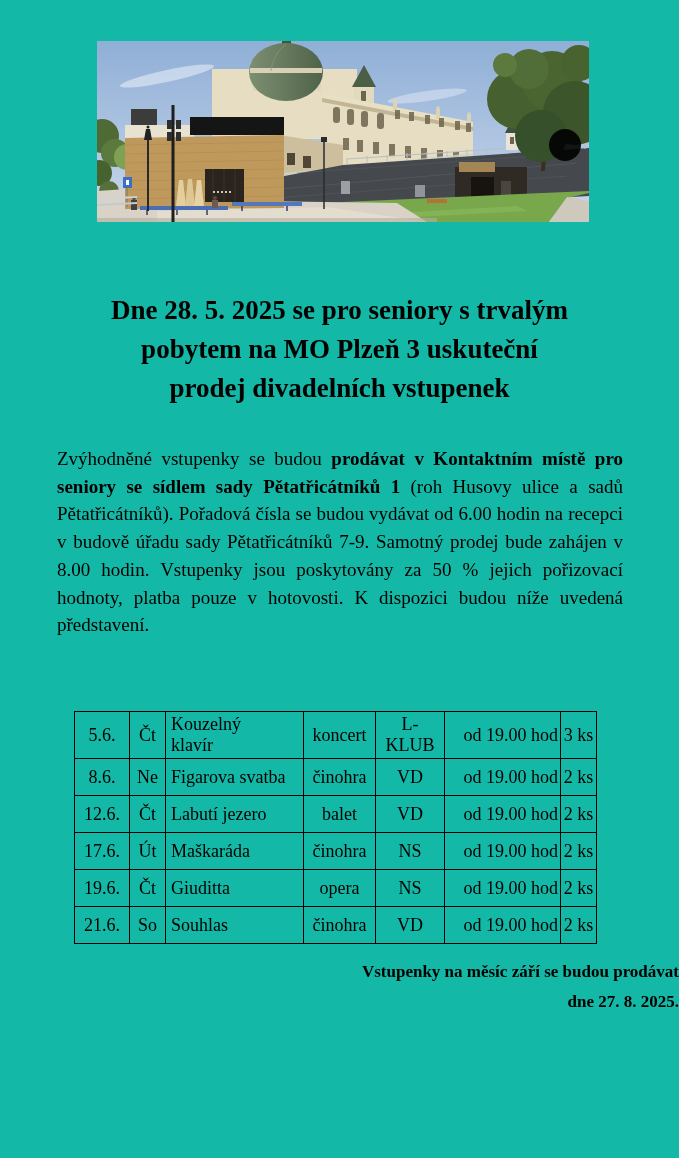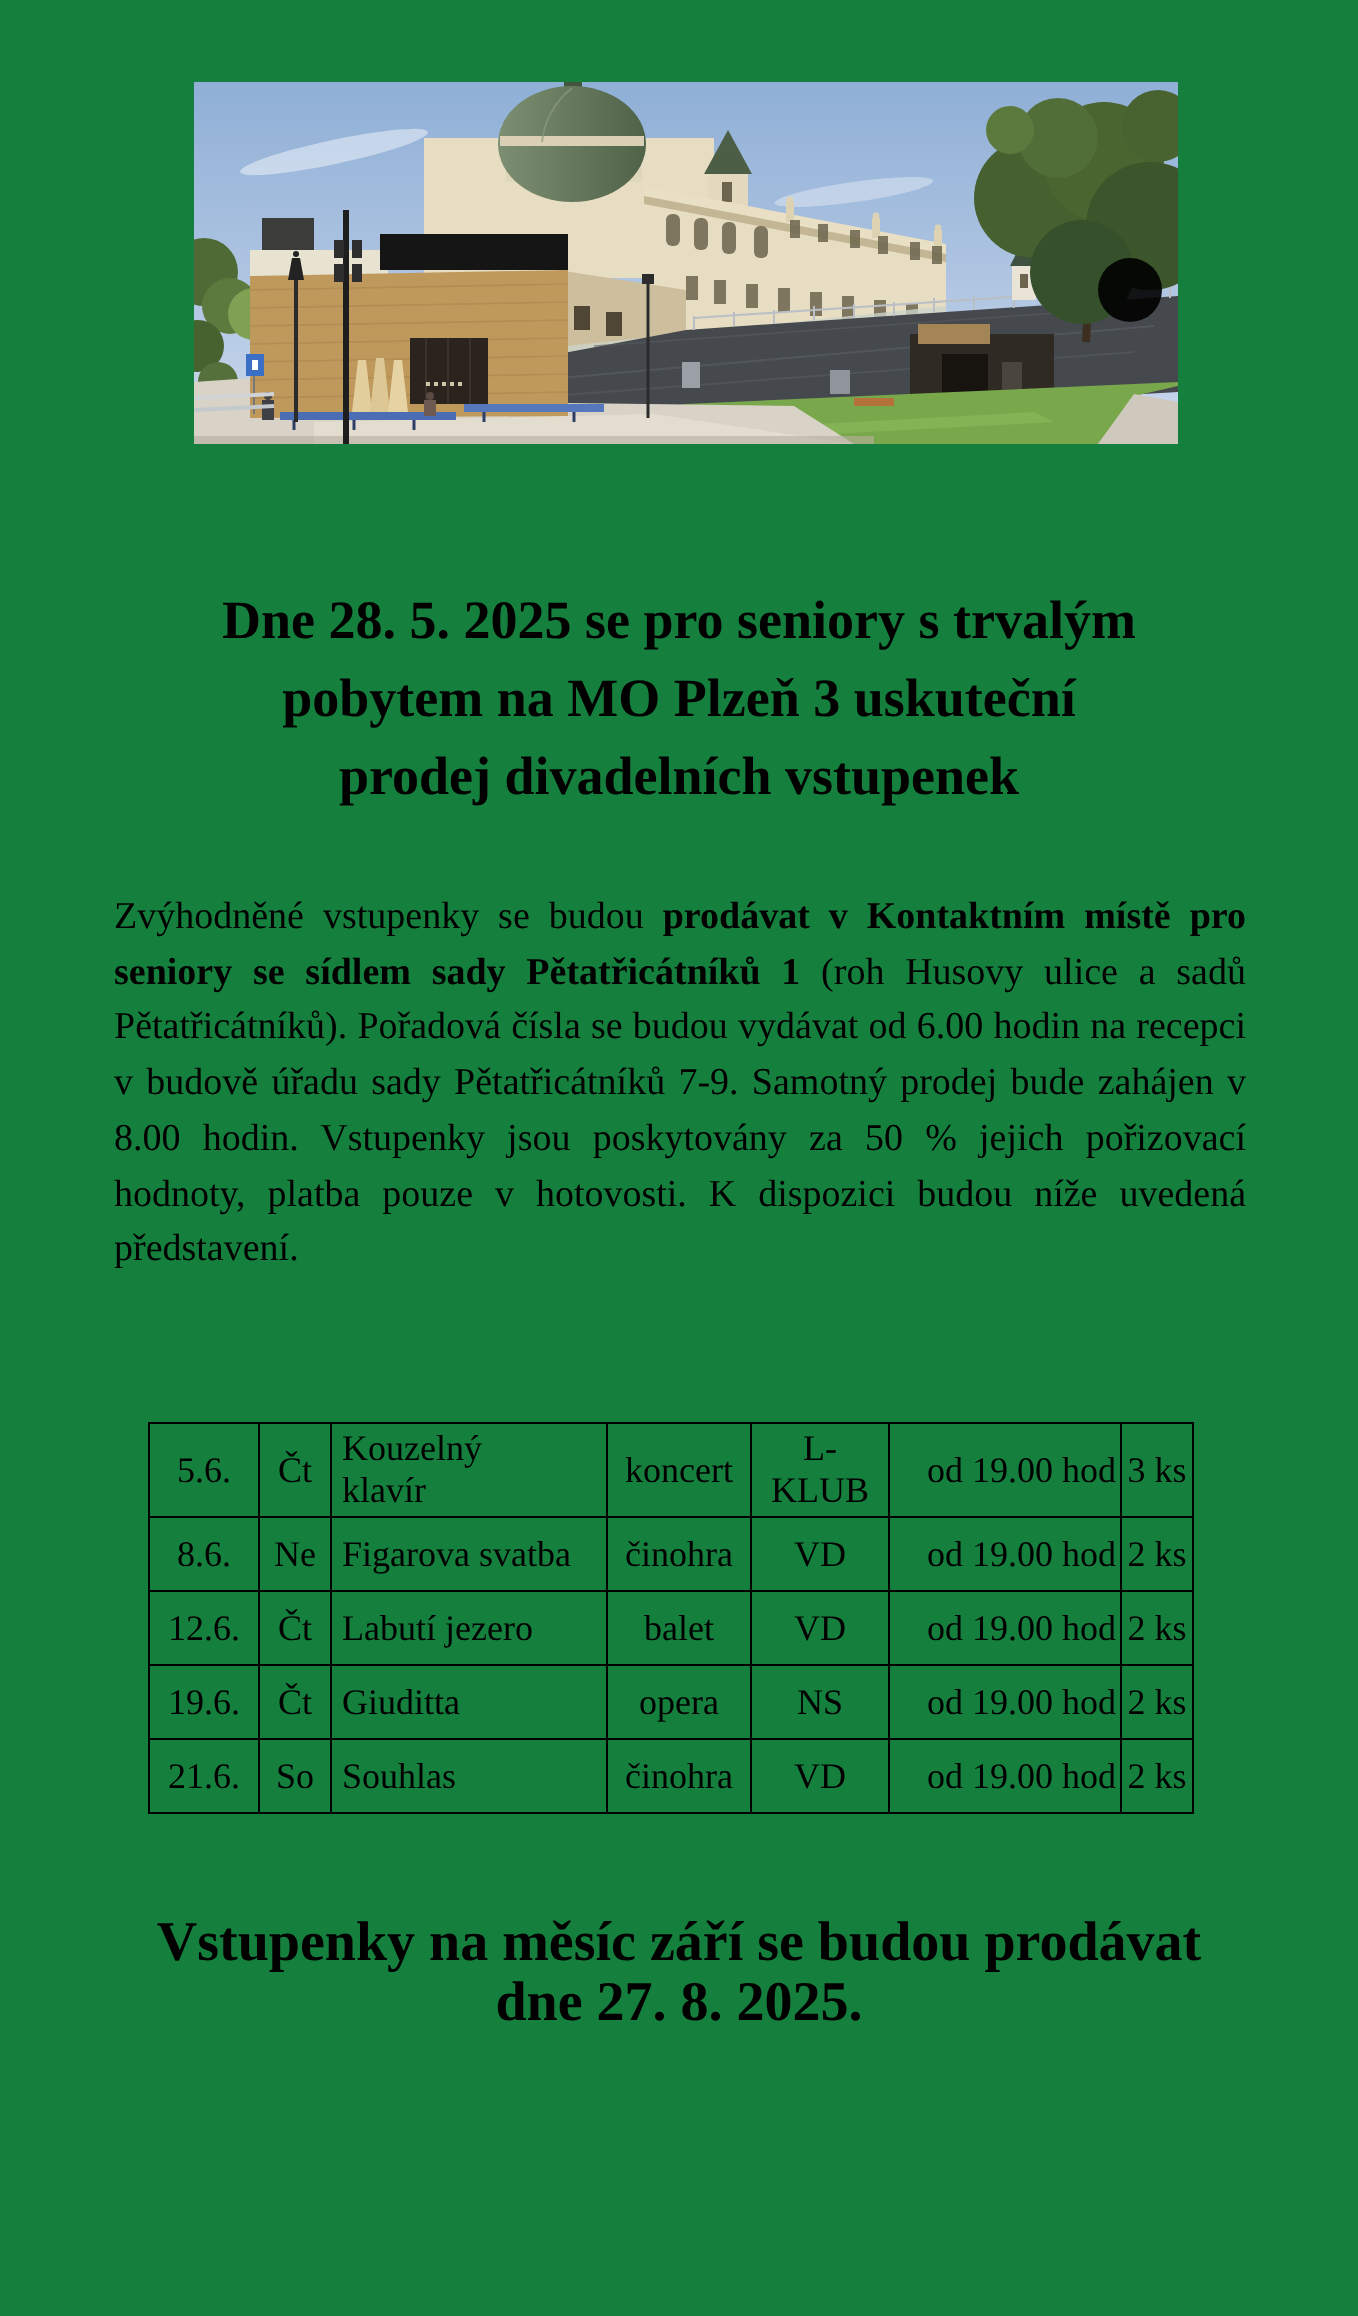--- a/index.html
+++ b/index.html
@@ -1,17 +1,17 @@
 <!DOCTYPE html>
 <html><head>
 <meta charset="utf-8">
 <style>
   html,body{margin:0;padding:0;background:#888;}
   .page{
-    position:relative;width:679px;height:1158px;background:#15803d;
+    position:relative;width:679px;height:1158px;background:#14b8a6;
     margin:0 auto;overflow:hidden;
     font-family:"Liberation Serif","DejaVu Serif",serif;color:#000;
   }
   .photo-wrap{position:absolute;left:97px;top:41px;width:492px;height:181px;}
   .heading{
     position:absolute;left:0;top:291px;width:679px;
     text-align:center;font-weight:bold;font-size:27px;line-height:39px;
   }
   .paragraph{
     position:absolute;left:57px;top:426px;width:566px;
@@ -29,21 +29,21 @@
   }
   .sched .c-date{width:50px;}
   .sched .c-day{width:31px;}
   .sched .c-title{width:130px;text-align:left;padding-left:5px;white-space:pre-line;margin-top:44px;}
   .sched .c-genre{width:67px;text-align:center;}
   .sched .c-venue{width:64px;white-space:pre-line;}
   .sched .c-time{width:107px;text-align:right;padding-left:6px;}
   .sched .c-qty{width:33px;padding:2px 1px;}
   .footer{
     position:absolute;left:0;top:957px;width:679px;
-    text-align:center;font-weight:bold;font-size:28px;line-height:30px;
+    text-align:right;font-weight:bold;font-size:17px;line-height:30px;
   }
 </style>
 </head>
 <body>
 
 <div class="page">
 
   <div class="photo-wrap">
     <svg width="492" height="181" viewBox="0 0 492 181">
       <defs>
@@ -307,20 +307,29 @@
       <tr>
         <td class="c-date">12.6.</td>
         <td class="c-day">Čt</td>
         <td class="c-title">Labutí jezero</td>
         <td class="c-genre">balet</td>
         <td class="c-venue">VD</td>
         <td class="c-time">od 19.00 hod</td>
         <td class="c-qty">2 ks</td>
       </tr>
       <tr>
+        <td class="c-date">17.6.</td>
+        <td class="c-day">Út</td>
+        <td class="c-title">Maškaráda</td>
+        <td class="c-genre">činohra</td>
+        <td class="c-venue">NS</td>
+        <td class="c-time">od 19.00 hod</td>
+        <td class="c-qty">2 ks</td>
+      </tr>
+      <tr>
         <td class="c-date">19.6.</td>
         <td class="c-day">Čt</td>
         <td class="c-title">Giuditta</td>
         <td class="c-genre">opera</td>
         <td class="c-venue">NS</td>
         <td class="c-time">od 19.00 hod</td>
         <td class="c-qty">2 ks</td>
       </tr>
       <tr>
         <td class="c-date">21.6.</td>

